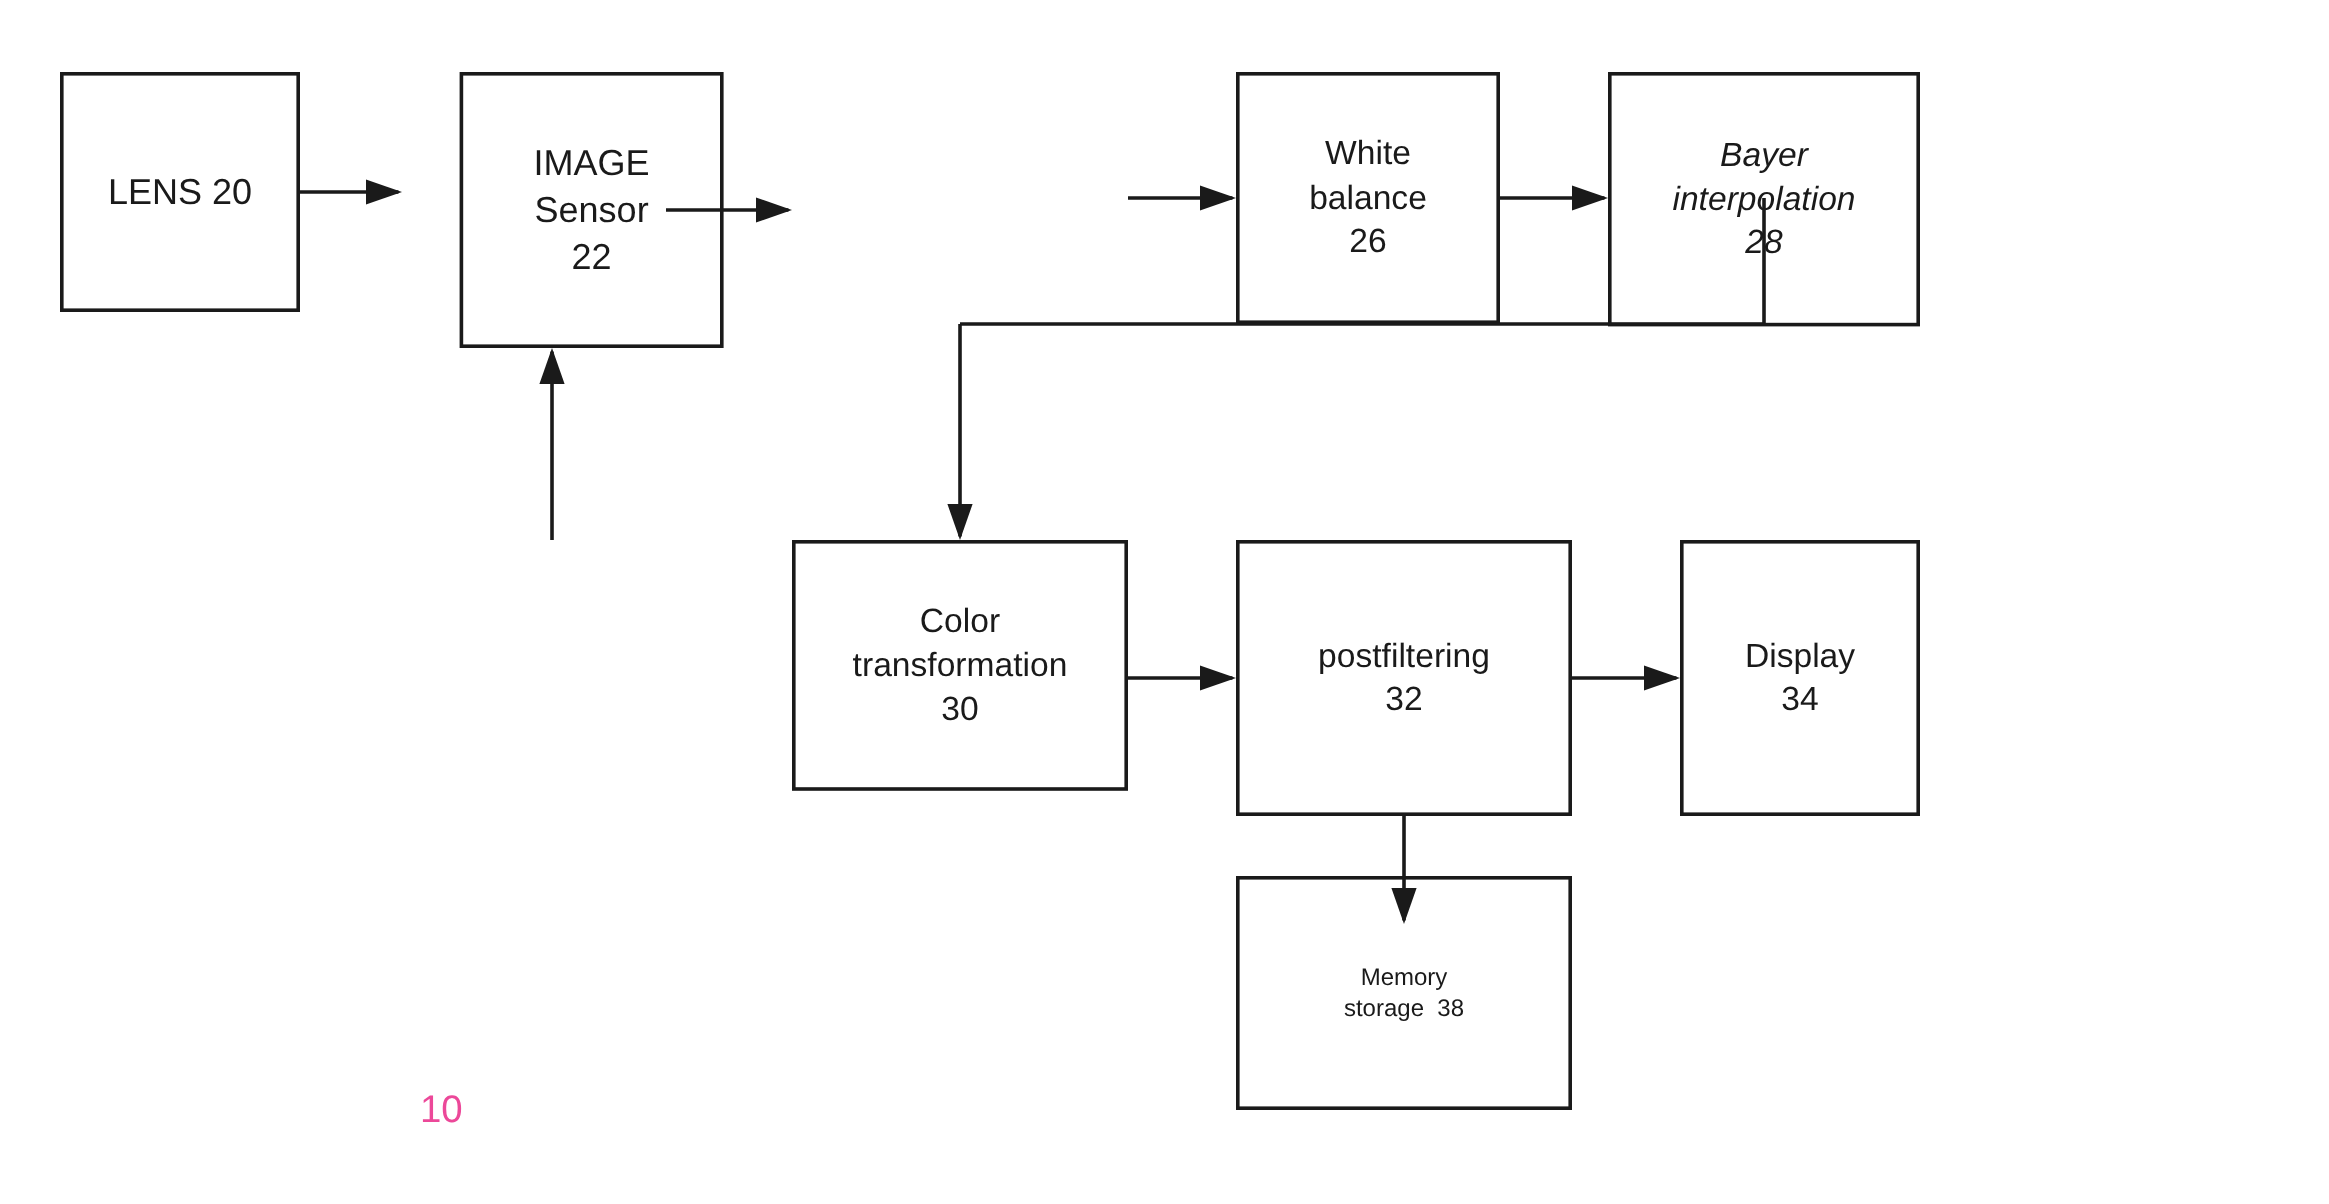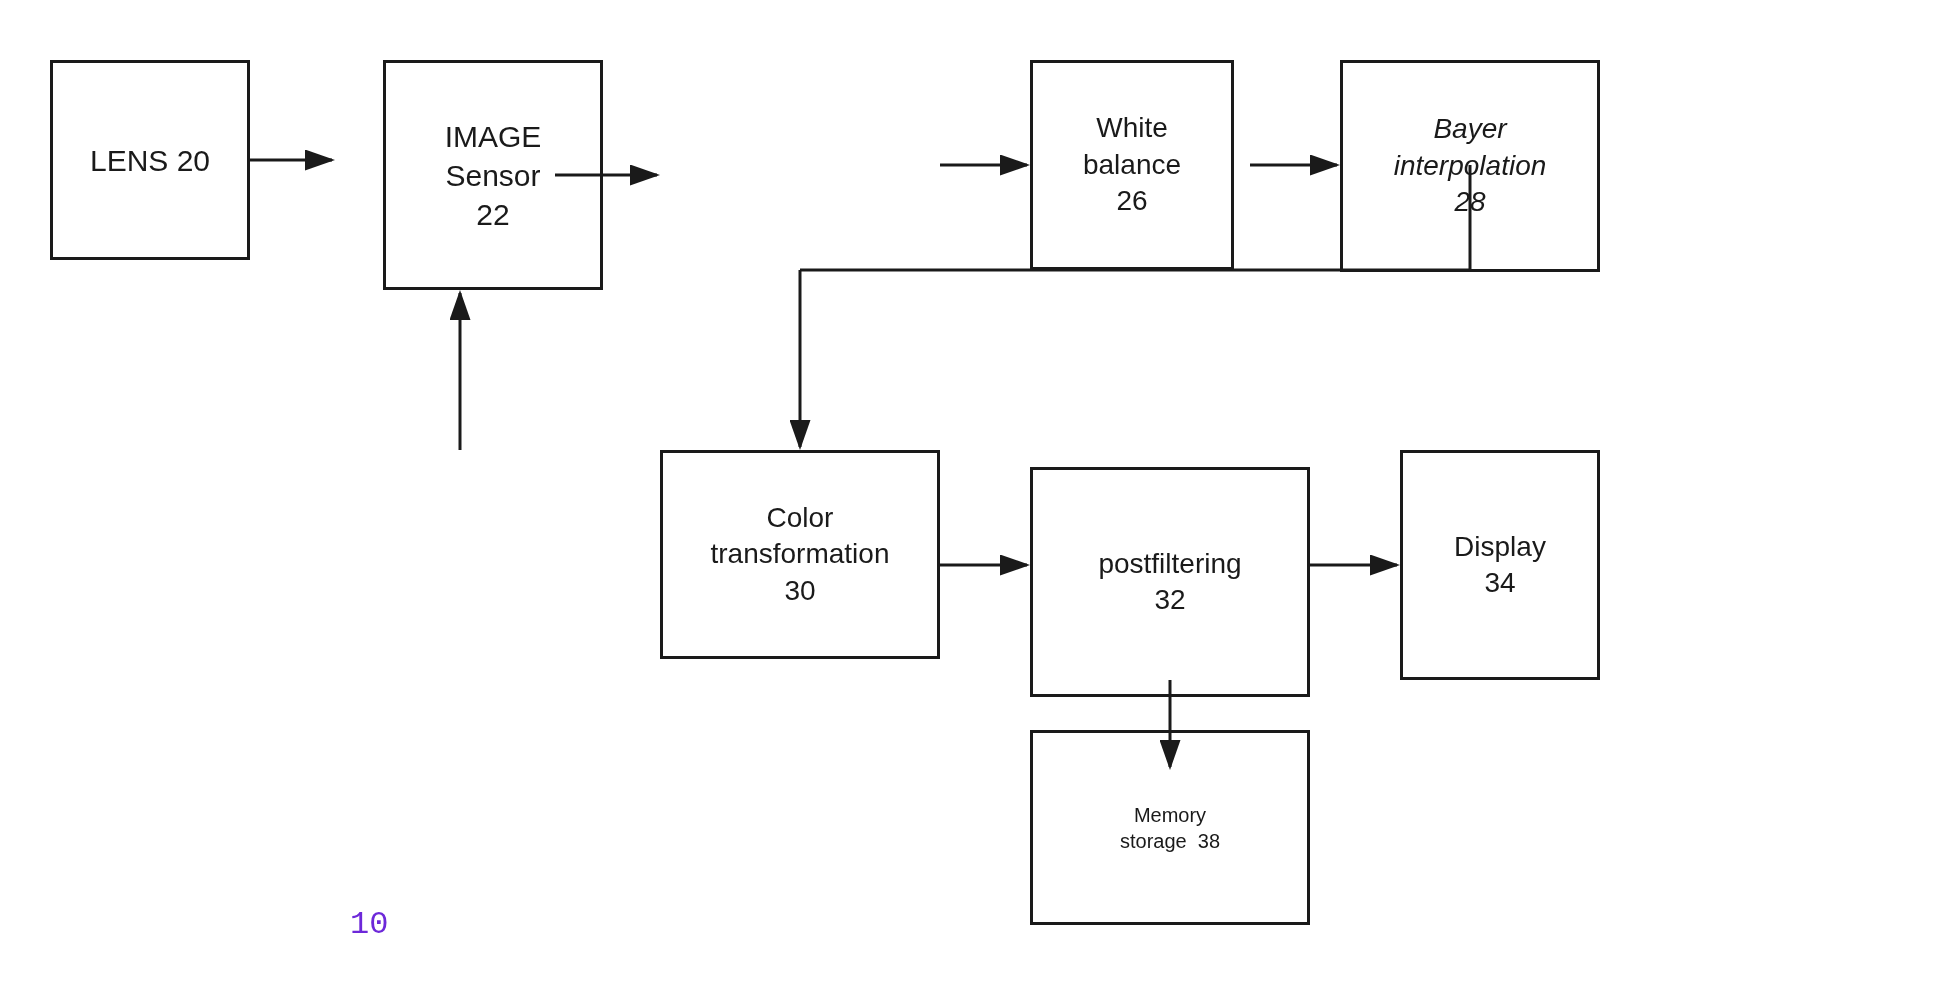--- a/index.html
+++ b/index.html
@@ -33,53 +33,52 @@
     svg.arrows {
       position: absolute;
       top: 0; left: 0;
       width: 1941px;
       height: 1003px;
       pointer-events: none;
     }
     .label-10 {
       position: absolute;
       font-size: 32px;
-      color: #6d28d9;
-      font-family: Liberation Mono, monospace;
+      color: #ec4899;
     }
   </style>
 </head>
 <body>
 
 <div class="diagram-container">
 
   <div class="box" style="left:50px; top:60px; width:200px; height:200px; font-size:30px;text-align:center;">
     <span>LENS
 20</span>
   </div>
 
   <div class="box" style="left:335px; top:60px; width:220px; height:230px; font-size:30px;margin-left:48px;">
     <span>IMAGE<br>Sensor<br>22</span>
   </div>
 
 
-  <div class="box" style="left:1030px; top:60px; width:204px; height:210px; font-size:28px;">
+  <div class="box" style="left:1030px; top:60px; width:220px; height:210px; font-size:28px;">
     <span>White<br>balance<br>26</span>
   </div>
 
   <div class="box" style="left:1340px; top:60px; width:260px; height:212px; font-size:28px;font-style:italic;">
     <span>Bayer<br>interpolation<br>28</span>
   </div>
 
 
   <div class="box" style="left:660px; top:450px; width:280px; height:209px; font-size:28px;">
     <span>Color<br>transformation<br>30</span>
   </div>
 
-  <div class="box" style="left:1030px; top:450px; width:280px; height:230px; font-size:28px;margin-top:17px;">
+  <div class="box" style="left:1030px; top:450px; width:280px; height:230px; font-size:28px;">
     <span>postfiltering<br>32</span>
   </div>
 
   <div class="box" style="left:1400px; top:450px; width:200px; height:230px; font-size:28px;justify-content:center;">
     <span>Display<br>34</span>
   </div>
 
   <div class="box" style="left:1030px; top:730px; width:280px; height:195px; font-size:20px;">
     <span>Memory<br>storage &nbsp;38</span>
   </div>

